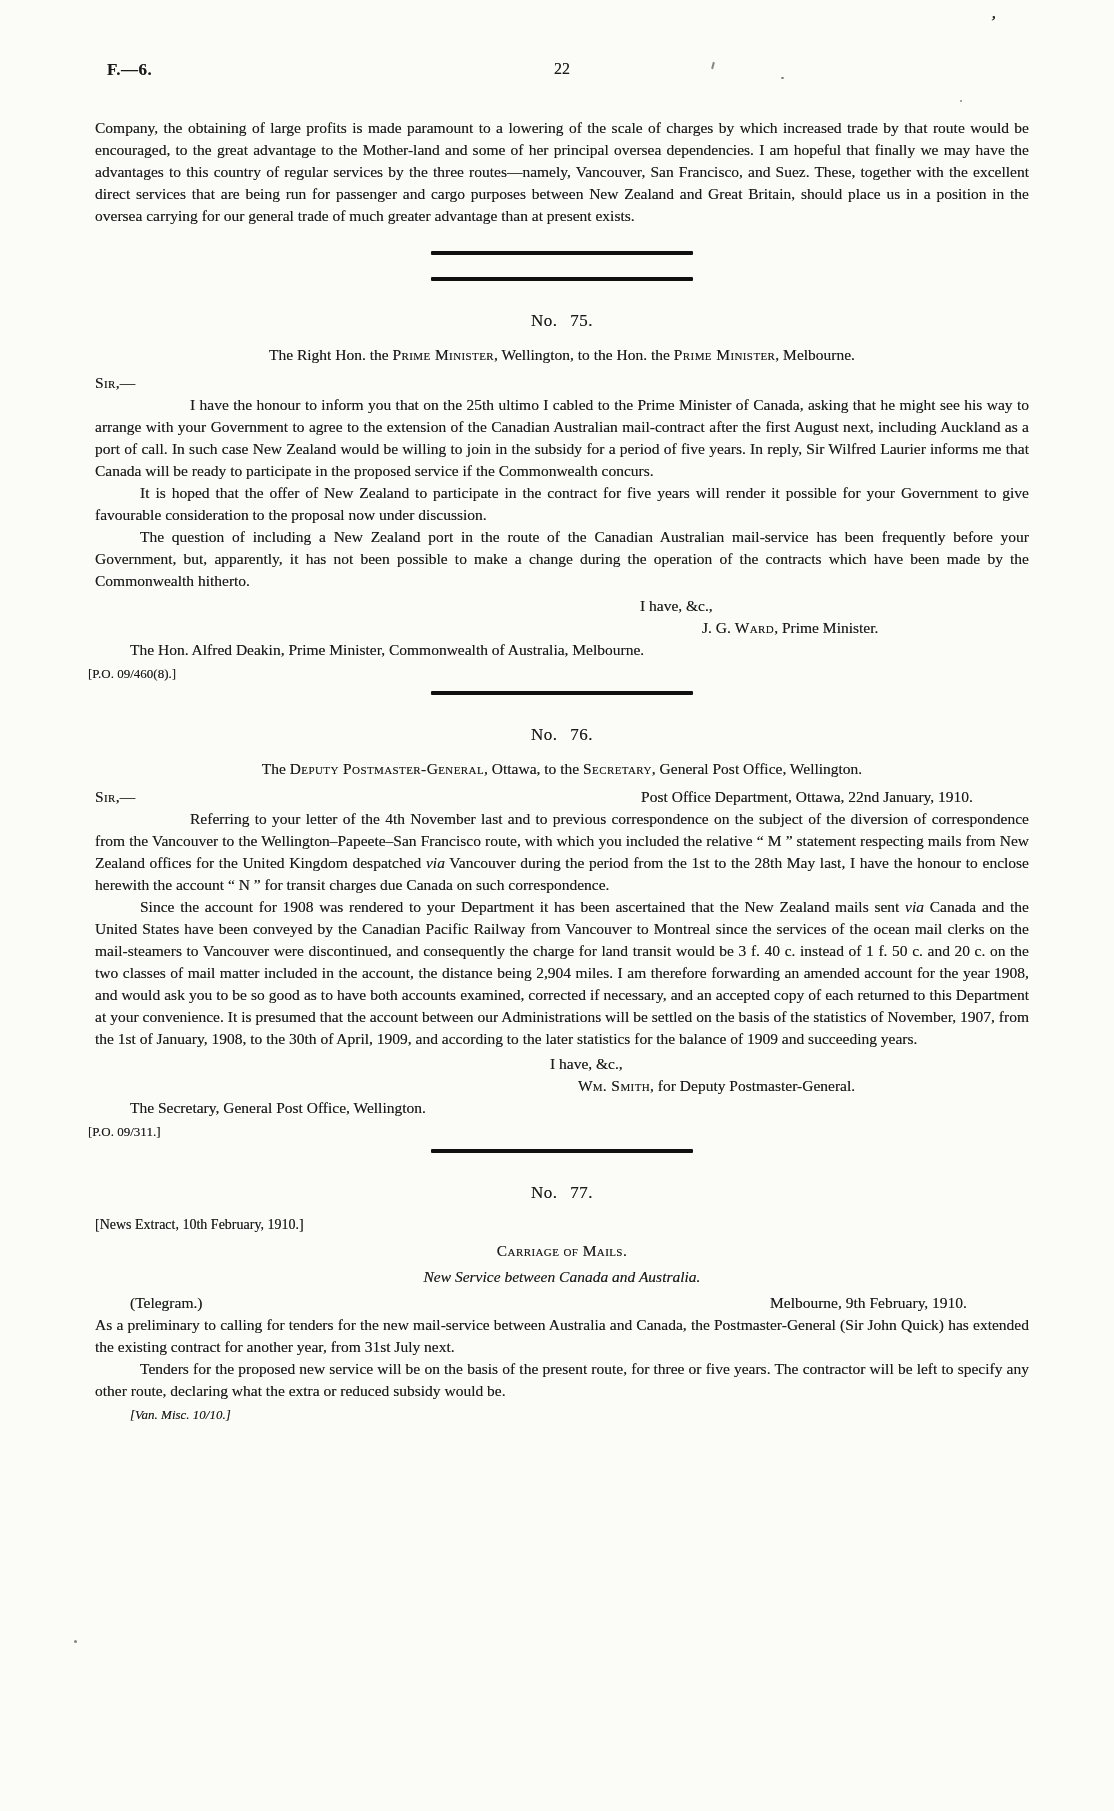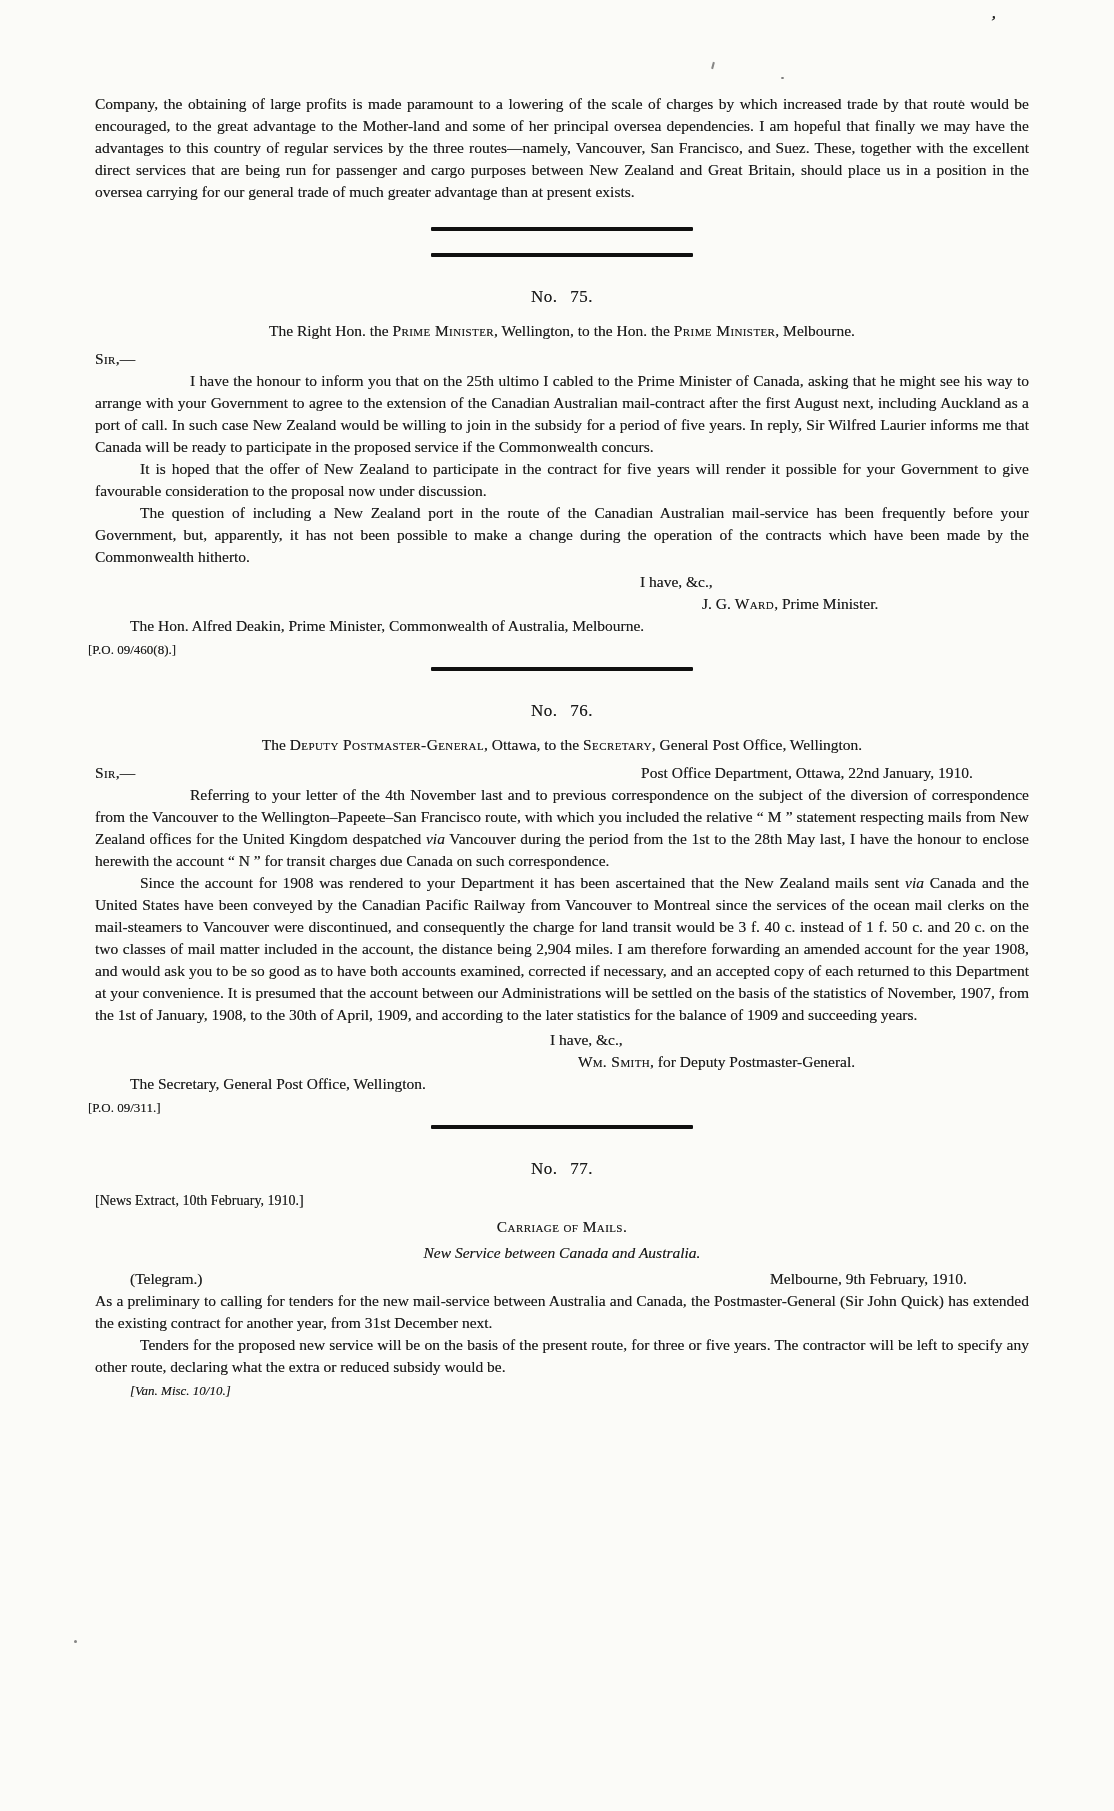--- a/index.html
+++ b/index.html
@@ -57,20 +57,24 @@
 <body>
 
 <div class="page">
 
   <span class="ink-apostrophe">’</span>
   <span class="spot1"></span>
   <span class="spot2"></span>
   <span class="spot3"></span>
   <span class="spot4"></span>
 
+  <div class="hdr">
+    <span class="doc-ref">F.—6.</span>
+    <span class="page-num">22</span>
+  </div>
 
   <p class="body" style="margin-top:33px;">Company, the obtaining of large profits is made paramount to a lowering of the scale of charges by which increased trade by that route would be encouraged, to the great advantage to the Mother-land and some of her principal oversea dependencies.  I am hopeful that finally we may have the advantages to this country of regular services by the three routes—namely, Vancouver, San Francisco, and Suez. These, together with the excellent direct services that are being run for passenger and cargo purposes between New Zealand and Great Britain, should place us in a position in the oversea carrying for our general trade of much greater advantage than at present exists.</p>
 
   <div class="rule"></div>
 
 
   <div class="rule r2"></div>
 
   <section>
     <h2 class="no-heading" style="font-weight:normal;margin-bottom:0;">No. 75.</h2>
@@ -108,18 +112,18 @@
 
   <section>
     <h2 class="no-heading" style="font-weight:normal;margin-bottom:0;">No. 77.</h2>
     <p class="news-line">[News Extract, 10th February, 1910.]</p>
     <p class="article-title"><span class="sc">Carriage of Mails.</span></p>
     <p class="article-sub">New Service between Canada and Australia.</p>
     <div class="tele-row">
       <span class="tl">(Telegram.)</span>
       <span class="date">Melbourne, 9th February, 1910.</span>
     </div>
-    <p class="body"><span>As a preliminary to calling for tenders for the new mail-service between Australia and Canada, the Postmaster-General (Sir John Quick) has extended the existing contract for another year, from 31st December next.</span></p>
+    <p class="body"><span>As a preliminary to calling for tenders for the new mail-service between Australia and Canada, the Postmaster-General (Sir John Quick) has extended the existing contract for another year, from 31st July next.</span></p>
     <p class="body indent"><span>Tenders for the proposed new service will be on the basis of the present route,  for three or five years.  The contractor will be left to specify any other route, declaring what the extra or reduced subsidy would be.</span></p>
     <p class="ref" style="margin-left:35px;font-style:italic;">[Van. Misc. 10/10.]</p>
   </section>
 
 </div>
 
 </body></html>

